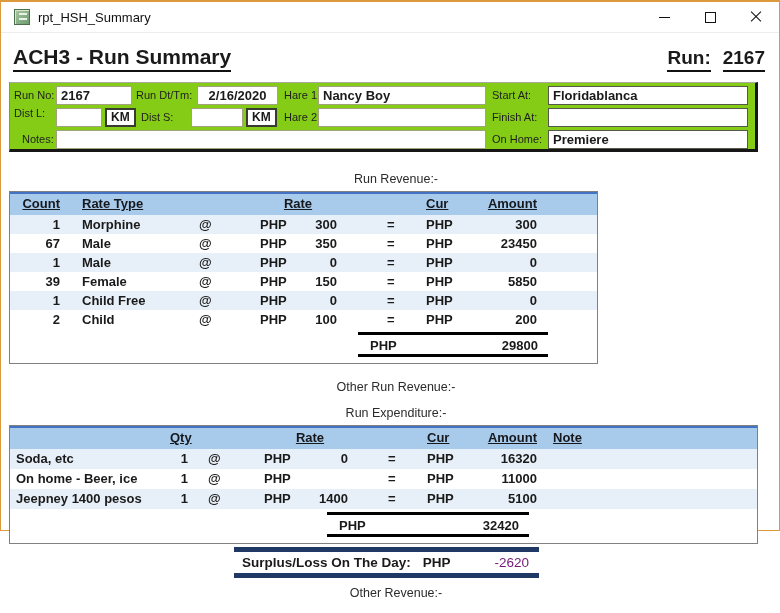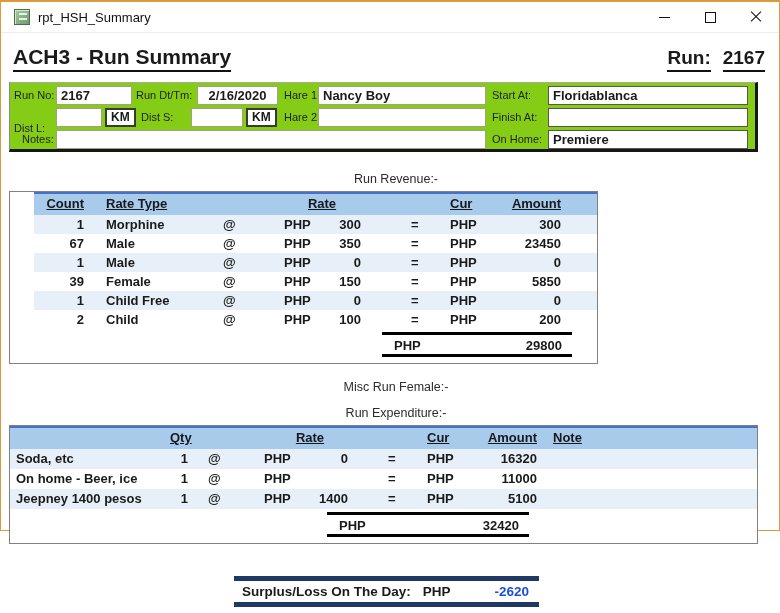--- a/index.html
+++ b/index.html
@@ -36,21 +36,21 @@
   .fld.dark{border-color:#55584a;}
   .fld.ctr{text-align:center;}
   .km{position:absolute;height:19px;box-sizing:border-box;background:#fff;border:2px solid #3a3a34;
     font-size:12px;font-weight:bold;line-height:15px;padding:0 4px;}
 
   
   .sec-label{font-size:12.5px;color:#2b2b2b;margin:0 0 0 12px;height:17px;text-align:center;}
 
   
   .tbl{box-sizing:border-box;border:1px solid #808080;background:#fff;font-size:13px;font-weight:bold;}
-  .rev{width:589px;margin:2px 0 0 8px;padding-left:24px;}
+  .rev{width:589px;margin:2px 0 0 8px;}
   .exp{width:749px;margin:2px 0 0 8px;}
   .g-rev{display:grid;grid-template-columns:52px 118px 75px 46px 40px 68px 62px 70px 1fr;}
   .g-exp{display:grid;grid-template-columns:160px 30px 60px 55px 45px 55px 60px 70px 1fr;}
   .thead{background:#A8CAEB;border-top:2px solid #4472C4;height:21px;line-height:19px;}
   .hd{text-decoration:underline;color:#16181c;white-space:nowrap;}
   .trow{height:19px;line-height:19px;white-space:nowrap;}
   .exp .trow{height:20px;line-height:20px;}
   .alt{background:#E7F0F8;}
   
   .g-rev .c1{grid-column:1;text-align:right;padding-right:2px;}
@@ -76,25 +76,25 @@
   .g-exp .c9{grid-column:9;padding-left:8px;}
   .g-exp .h-rate{grid-column:4/6;text-align:center;padding:0;}
 
   .total{box-sizing:border-box;border-top:3px solid #000;border-bottom:3px solid #000;
     display:flex;justify-content:space-between;font-weight:bold;font-size:13px;
     height:25px;line-height:19px;padding:1px 10px 1px 12px;}
   .total.rev-t{margin:3px 0 6px 348px;width:190px;}
   .total.exp-t{margin:3px 0 6px 317px;width:202px;}
 
   
-  .surplus{margin:32px 0 0 233px;width:305px;border-top:5px solid #1F3864;border-bottom:5px solid #1F3864;
+  .surplus{margin:3px 0 0 233px;width:305px;border-top:5px solid #1F3864;border-bottom:5px solid #1F3864;
     display:flex;justify-content:space-between;align-items:center;padding:3px 10px 3px 8px;box-sizing:border-box;}
   .surplus .lab{font-size:13.5px;font-weight:bold;}
   .surplus .cur{font-size:13.5px;font-weight:bold;margin-left:12px;}
-  .surplus .val{font-size:13.5px;font-weight:bold;color:#1d4ed8;}
+  .surplus .val{font-size:13.5px;font-weight:normal;color:#701a75;}
   .s-left{display:flex;}
 
   .other-label{margin-top:8px;}
 </style>
 </head>
 <body>
 
 <div class="window">
 
   <div class="titlebar">
@@ -131,21 +131,21 @@
 
     <span class="flabel" style="left:4px;top:3px">Run No:</span>
     <div class="fld" style="left:46px;top:3px;width:76px">2167</div>
     <span class="flabel" style="left:126px;top:3px">Run Dt/Tm:</span>
     <div class="fld ctr" style="left:187px;top:3px;width:81px">2/16/2020</div>
     <span class="flabel" style="left:274px;top:3px">Hare 1:</span>
     <div class="fld" style="left:308px;top:3px;width:168px">Nancy Boy</div>
     <span class="flabel" style="left:482px;top:3px">Start At:</span>
     <div class="fld dark" style="left:538px;top:3px;width:200px">Floridablanca</div>
 
-    <span class="flabel" style="left:4px;top:36px">Dist L:</span>
+    <span class="flabel" style="left:4px;top:21px">Dist L:</span>
     <div class="fld" style="left:46px;top:25px;width:46px"></div>
     <div class="km" style="left:95px;top:25px">KM</div>
     <span class="flabel" style="left:131px;top:25px">Dist S:</span>
     <div class="fld" style="left:181px;top:25px;width:52px"></div>
     <div class="km" style="left:236px;top:25px">KM</div>
     <span class="flabel" style="left:274px;top:25px">Hare 2:</span>
     <div class="fld" style="left:308px;top:25px;width:168px"></div>
     <span class="flabel" style="left:482px;top:25px">Finish At:</span>
     <div class="fld dark" style="left:538px;top:25px;width:200px"></div>
 
@@ -225,21 +225,21 @@
       <span class="c7">PHP</span>
       <span class="c8">200</span>
     </div>
 
     <div class="total rev-t">
       <span>PHP</span>
       <span>29800</span>
     </div>
   </div>
 
-  <div class="sec-label" style="margin-top:16px">Misc Run Female:-</div>
+  <div class="sec-label" style="margin-top:16px">Other Run Revenue:-</div>
 
   <div class="sec-label" style="margin-top:9px">Run Expenditure:-</div>
   <div class="tbl exp">
     <div class="g-exp thead">
       <span class="c2 h2 hd">Qty</span>
       <span class="h-rate hd">Rate</span>
       <span class="c7 hd">Cur</span>
       <span class="c8 hd">Amount</span>
       <span class="c9 hd">Note</span>
     </div>

